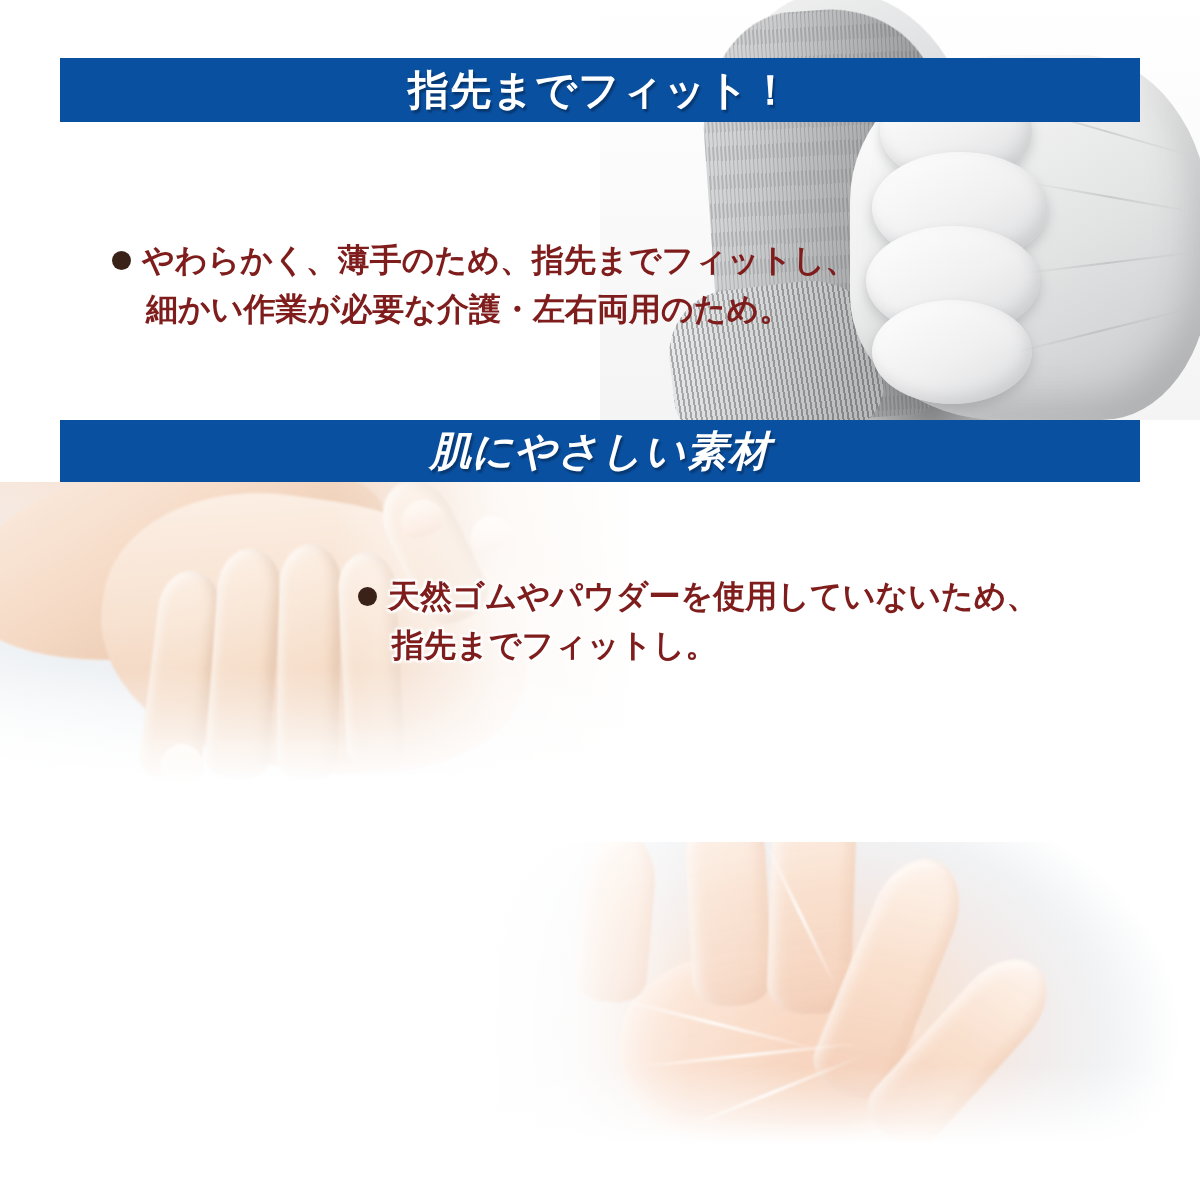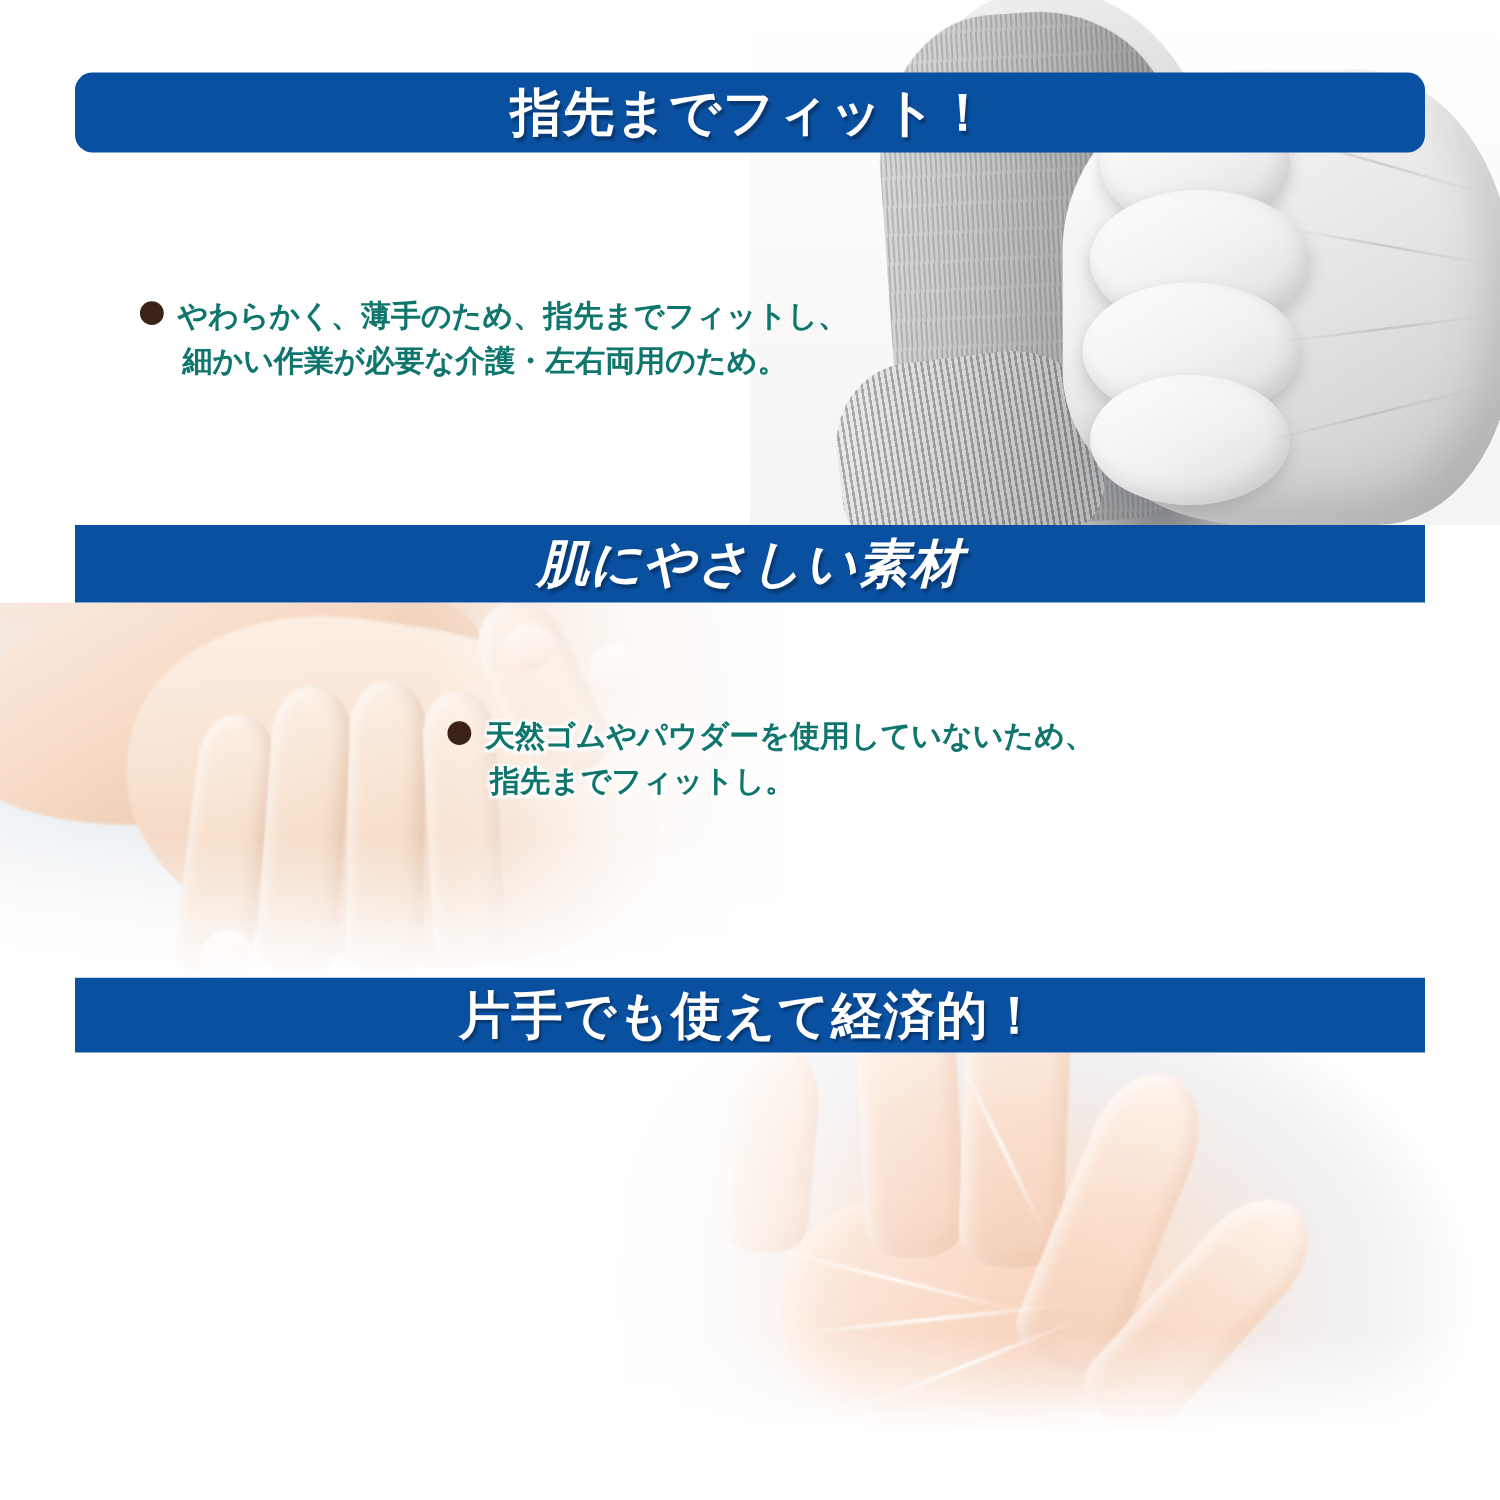--- a/index.html
+++ b/index.html
@@ -247,42 +247,42 @@
   .banner {
     position: absolute;
     left: 60px;
     width: 1080px;
     display: flex;
     align-items: center;
     justify-content: center;
     box-sizing: border-box;
     z-index: 5;
   }
-  #banner-1 { top: 58px;  height: 64px; border-radius: 14px; }
+  #banner-1 { top: 58px;  height: 64px; }
   #banner-2 { top: 0px;   height: 62px; }   
   #banner-3 { top: 0px;   height: 60px; }   
 
   .banner-title {
     color: #ffffff;
     font-weight: 700;
     font-size: 41px;
     letter-spacing: 1px;
     line-height: 1;
     text-shadow: 2px 3px 2px rgba(0,0,0,0.30);
     white-space: nowrap;
     user-select: none;
   }
 
   
   .copy {
     position: absolute;
     z-index: 6;
-    color: #0f766e;
+    color: #7f1d1d;
     font-weight: 700;
-    font-size: 24px;
+    font-size: 32px;
     line-height: 1.52;
     white-space: nowrap;
   }
   .copy .line { display: block; }
   .copy .line.indent { padding-left: 34px; }
 
   .copy.on-photo .line {
     text-shadow:
       -2px -2px 2px #ffffff,  2px -2px 2px #ffffff,
       -2px  2px 2px #ffffff,  2px  2px 2px #ffffff,
@@ -377,20 +377,17 @@
       <div class="gfinger gf-3"></div>
       <div class="gfinger gf-4"></div>
       <div class="crease c1"></div>
       <div class="crease c2"></div>
       <div class="crease c3"></div>
       <div class="crease c4"></div>
       <div class="fade-l"></div>
       <div class="fade-b"></div>
     </div>
 
-    <div class="banner" id="banner-3" style="background:#0a50a1;">
-      <span class="banner-title">片手でも使えて経済的！</span>
-    </div>
 
 
   </div>
 
 </div>
 
 </body></html>

